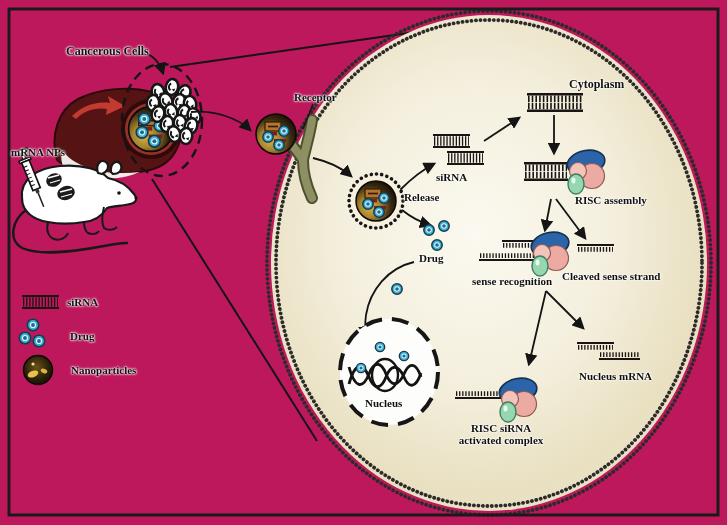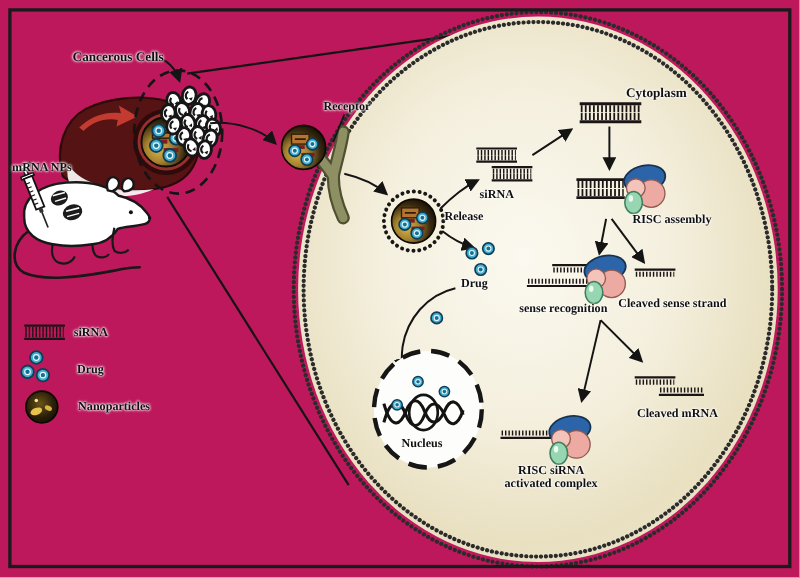--- a/index.html
+++ b/index.html
@@ -306,21 +306,21 @@
 <div class="lbl lbl-lg" style="left:66px; top:45px;">Cancerous Cells</div>
 <div class="lbl" style="left:11px; top:146px;">mRNA NPs</div>
 <div class="lbl" style="left:294px; top:91px;">Receptor</div>
 <div class="lbl" style="left:436px; top:171px;">siRNA</div>
 <div class="lbl" style="left:404px; top:191px;">Release</div>
 <div class="lbl" style="left:419px; top:252px;">Drug</div>
 <div class="lbl lbl-lg" style="left:569px; top:46px;margin-top:32px;">Cytoplasm</div>
 <div class="lbl" style="left:563px; top:194px;margin-left:12px;">RISC assembly</div>
 <div class="lbl" style="left:472px; top:275px;">sense recognition</div>
 <div class="lbl" style="left:562px; top:270px;">Cleaved sense strand</div>
-<div class="lbl" style="left:579px; top:370px;">Cleaved mRNA</div>
+<div class="lbl" style="left:579px; top:370px;">Nucleus mRNA</div>
 <div class="lbl lbl-center" style="left:443px; top:422px; width:116px;">
   <span>RISC siRNA</span><br>
   <span>activated complex</span>
 </div>
 <div class="lbl" style="left:365px; top:397px;">Nucleus</div>
 
 <div class="lbl" style="left:67px; top:296px;">siRNA</div>
 <div class="lbl" style="left:70px; top:330px;">Drug</div>
 <div class="lbl" style="left:71px; top:364px;">Nanoparticles</div>
 

